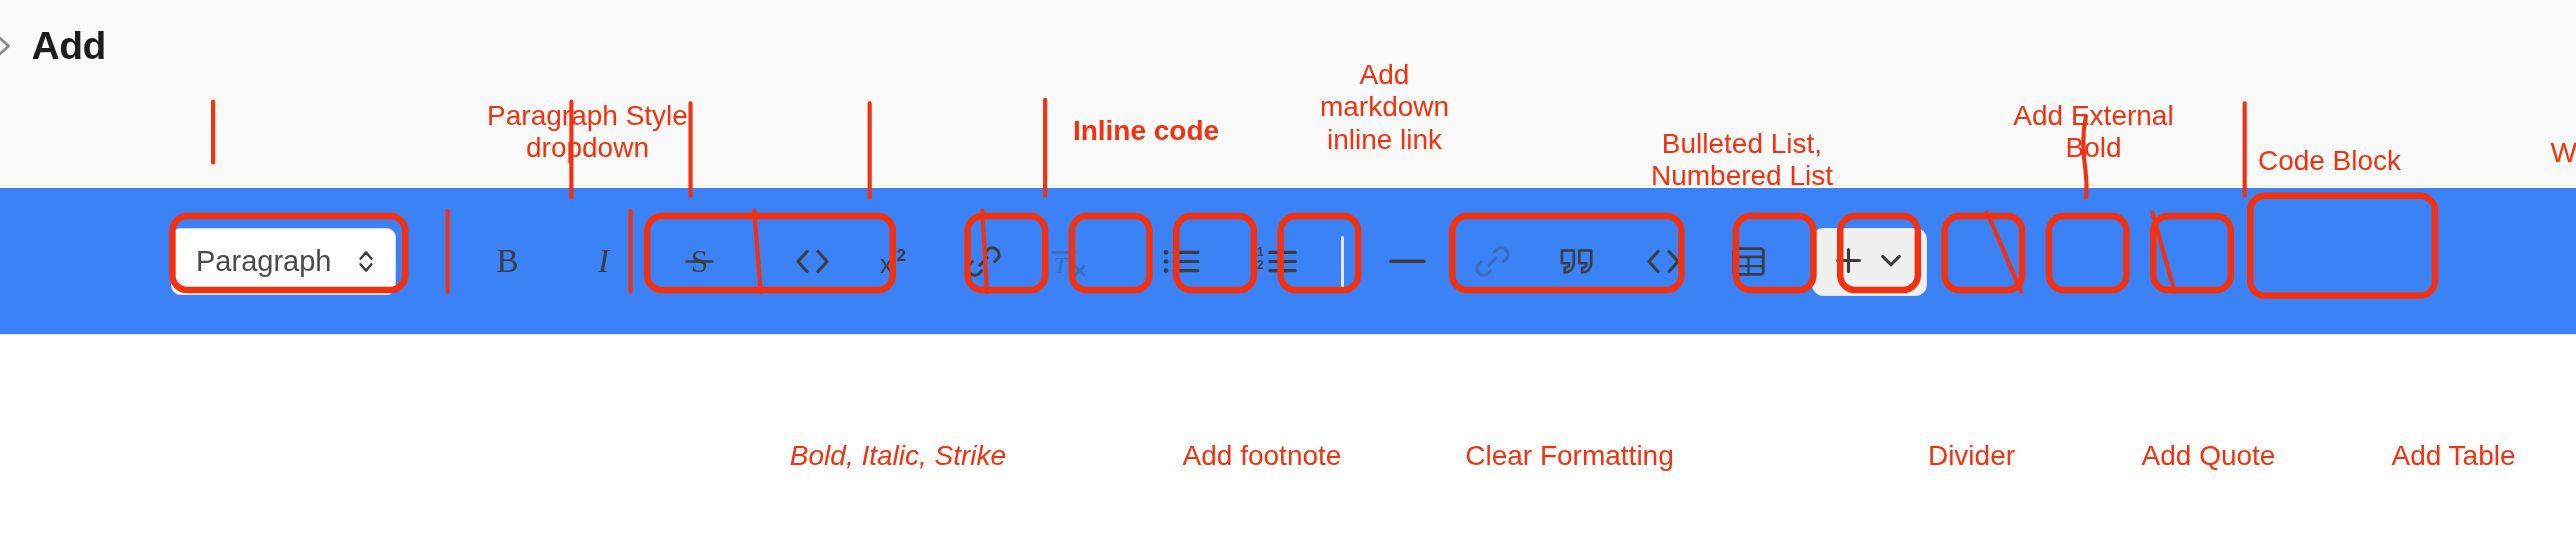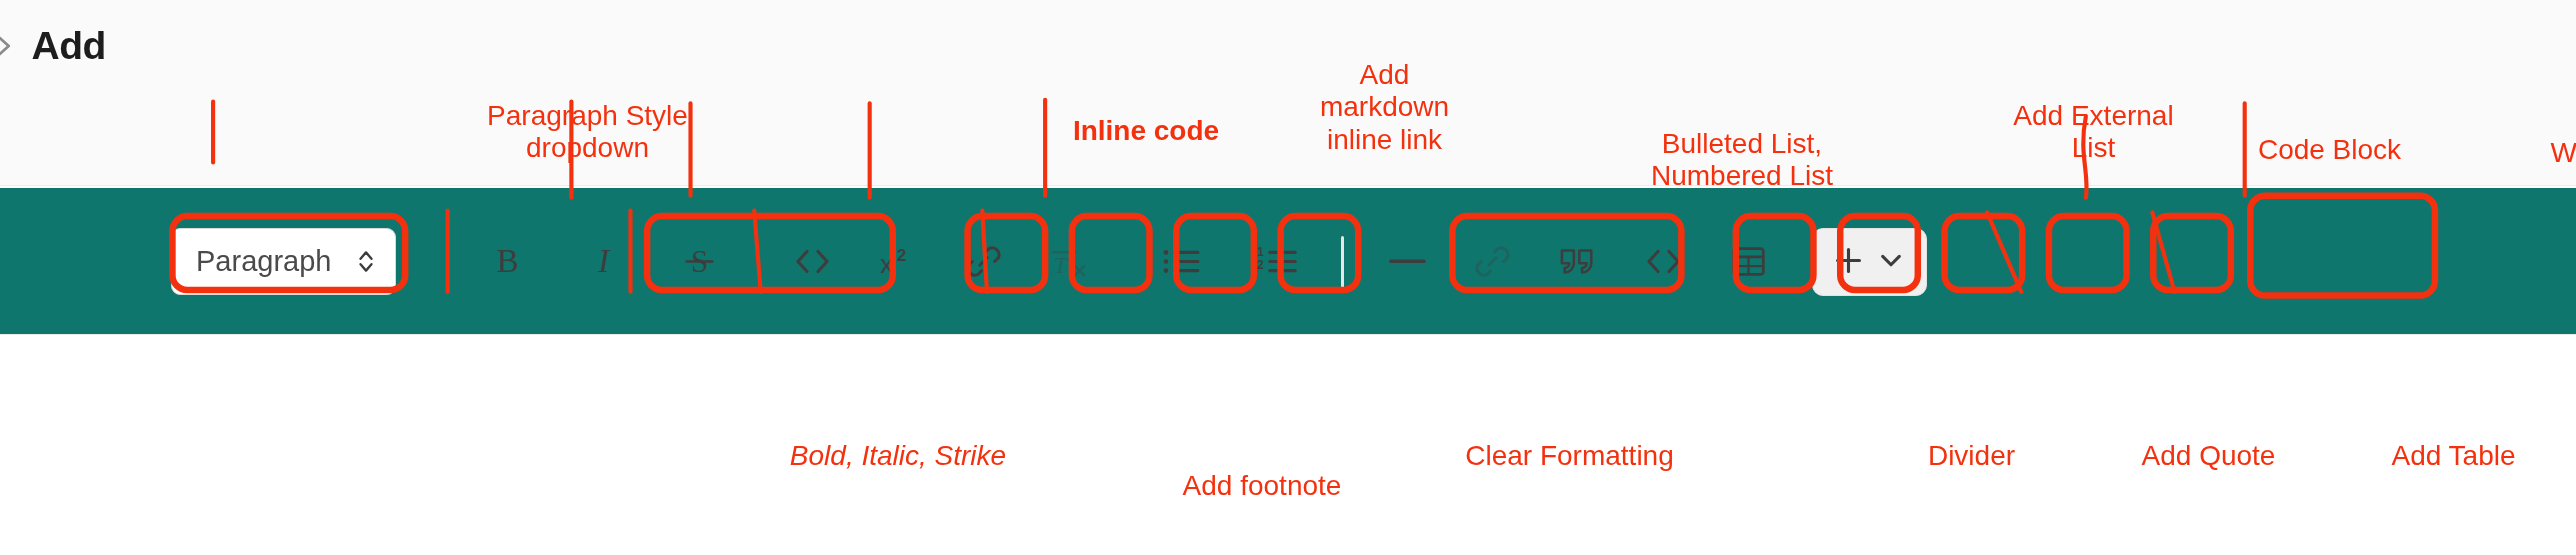--- a/index.html
+++ b/index.html
@@ -47,21 +47,21 @@
     letter-spacing: -0.5px;
     line-height: 1;
   }
 
   
   .toolbar-strip {
     position: absolute;
     left: 0; top: 188px;
     width: 2576px;
     height: 147px;
-    background: #0f766e;
+    background: #3b82f6;
     border-bottom: 1.8px solid #ebebeb;
   }
   .toolbar-inner {
     position: absolute;
     left: 171px;
     top: 0;
     height: 147px;
     display: flex;
     align-items: center;
     gap: 0px;
@@ -367,26 +367,26 @@
 
     <div class="anno-label" style="left: 301px; top: 100px; width: 573px;">Paragraph Style
 dropdown</div>
     <div class="anno-label" style="left: 961px; top: 115px; width: 370px; font-weight: bold;">Inline code</div>
     <div class="anno-label" style="left: 1260px; top: 59px; width: 249px;">Add
 markdown
 inline link</div>
     <div class="anno-label" style="left: 1608px; top: 100px; width: 268px; margin-top: 28px;">Bulleted List,
 Numbered List</div>
     <div class="anno-label" style="left: 1966px; top: 100px; width: 255px;">Add External
-List</div>
-    <div class="anno-label" style="left: 2214px; top: 134px; width: 231px;">Code Block</div>
+Bold</div>
+    <div class="anno-label" style="left: 2214px; top: 145px; width: 231px;">Code Block</div>
     <div class="anno-label" style="left: 2513px; top: 137px; width: 240px;">Widget Menu</div>
 
     <div class="anno-label" style="left: 739px; top: 440px; width: 318px; font-style: italic;">Bold, Italic, Strike</div>
-    <div class="anno-label" style="left: 1142px; top: 440px; width: 240px; margin-top: 30px;">Add footnote</div>
+    <div class="anno-label" style="left: 1142px; top: 440px; width: 240px;">Add footnote</div>
     <div class="anno-label" style="left: 1419px; top: 440px; width: 301px;">Clear Formatting</div>
     <div class="anno-label" style="left: 1903px; top: 440px; width: 137px;">Divider</div>
     <div class="anno-label" style="left: 2107px; top: 440px; width: 203px;">Add Quote</div>
     <div class="anno-label" style="left: 2365px; top: 440px; width: 177px; text-align: center;">Add Table</div>
   </div>
 
 </div>
 
 
 </body></html>

